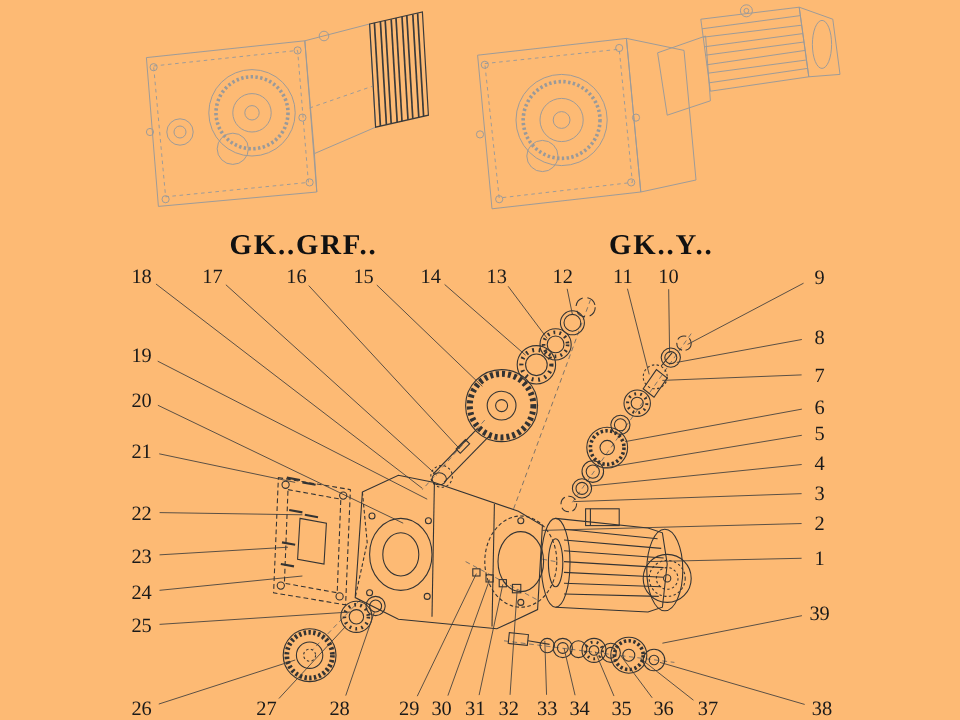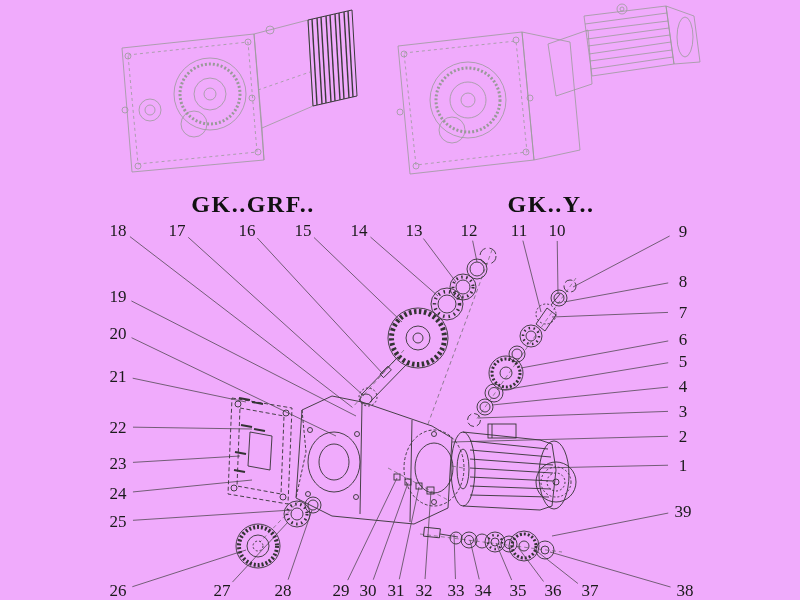--- a/index.html
+++ b/index.html
@@ -1,16 +1,16 @@
 <!DOCTYPE html>
 <html><head>
 <meta charset="utf-8">
 <style>
   html,body{margin:0;padding:0;background:#ffffff}
-  .page{width:800px;height:600px;position:relative;background:#f0abfc;overflow:hidden;
+  .page{width:800px;height:600px;position:relative;background:#fdba74;overflow:hidden;
         font-family:"Liberation Serif",serif}
   svg{display:block}
   .title{font-family:"Liberation Serif",serif;font-size:24px;font-weight:bold;fill:#111;letter-spacing:1.5px}
   .callout-text{font-family:"Liberation Serif",serif;font-size:17px;fill:#1a1a1a}
   .leader{stroke:#3c3c3c;stroke-width:0.7;fill:none}
 </style>
 </head>
 <body>
 
 <div class="page">

